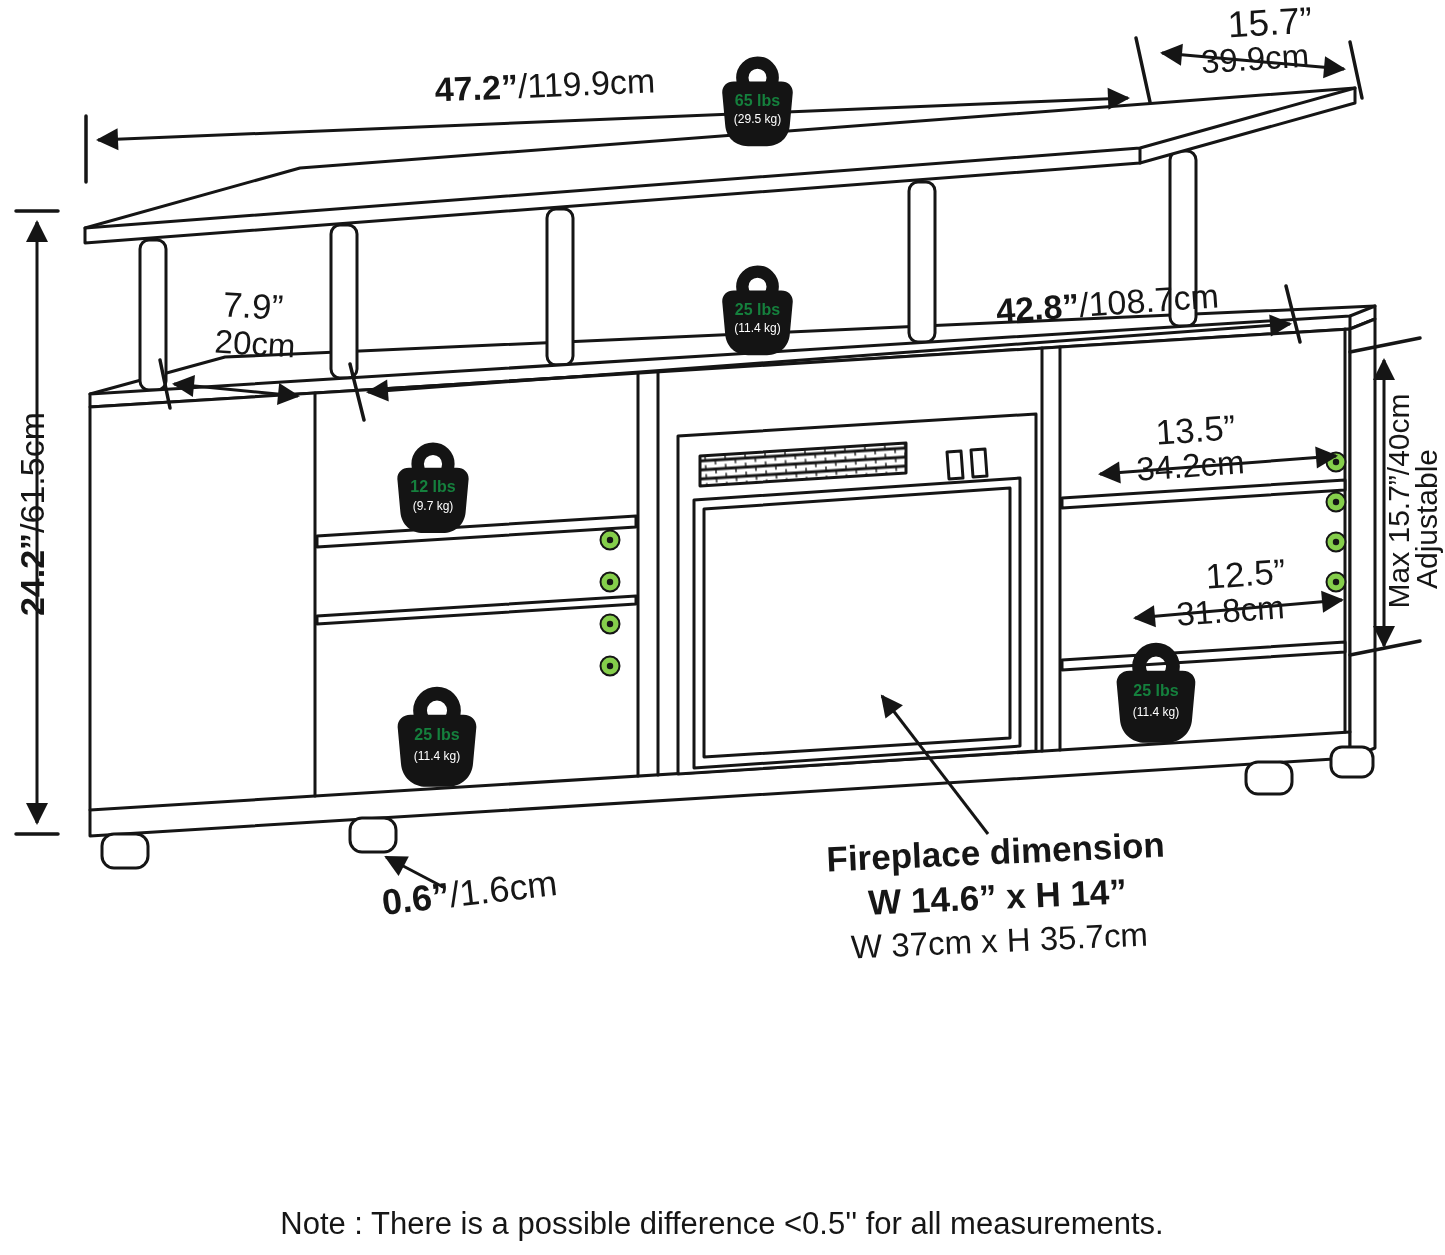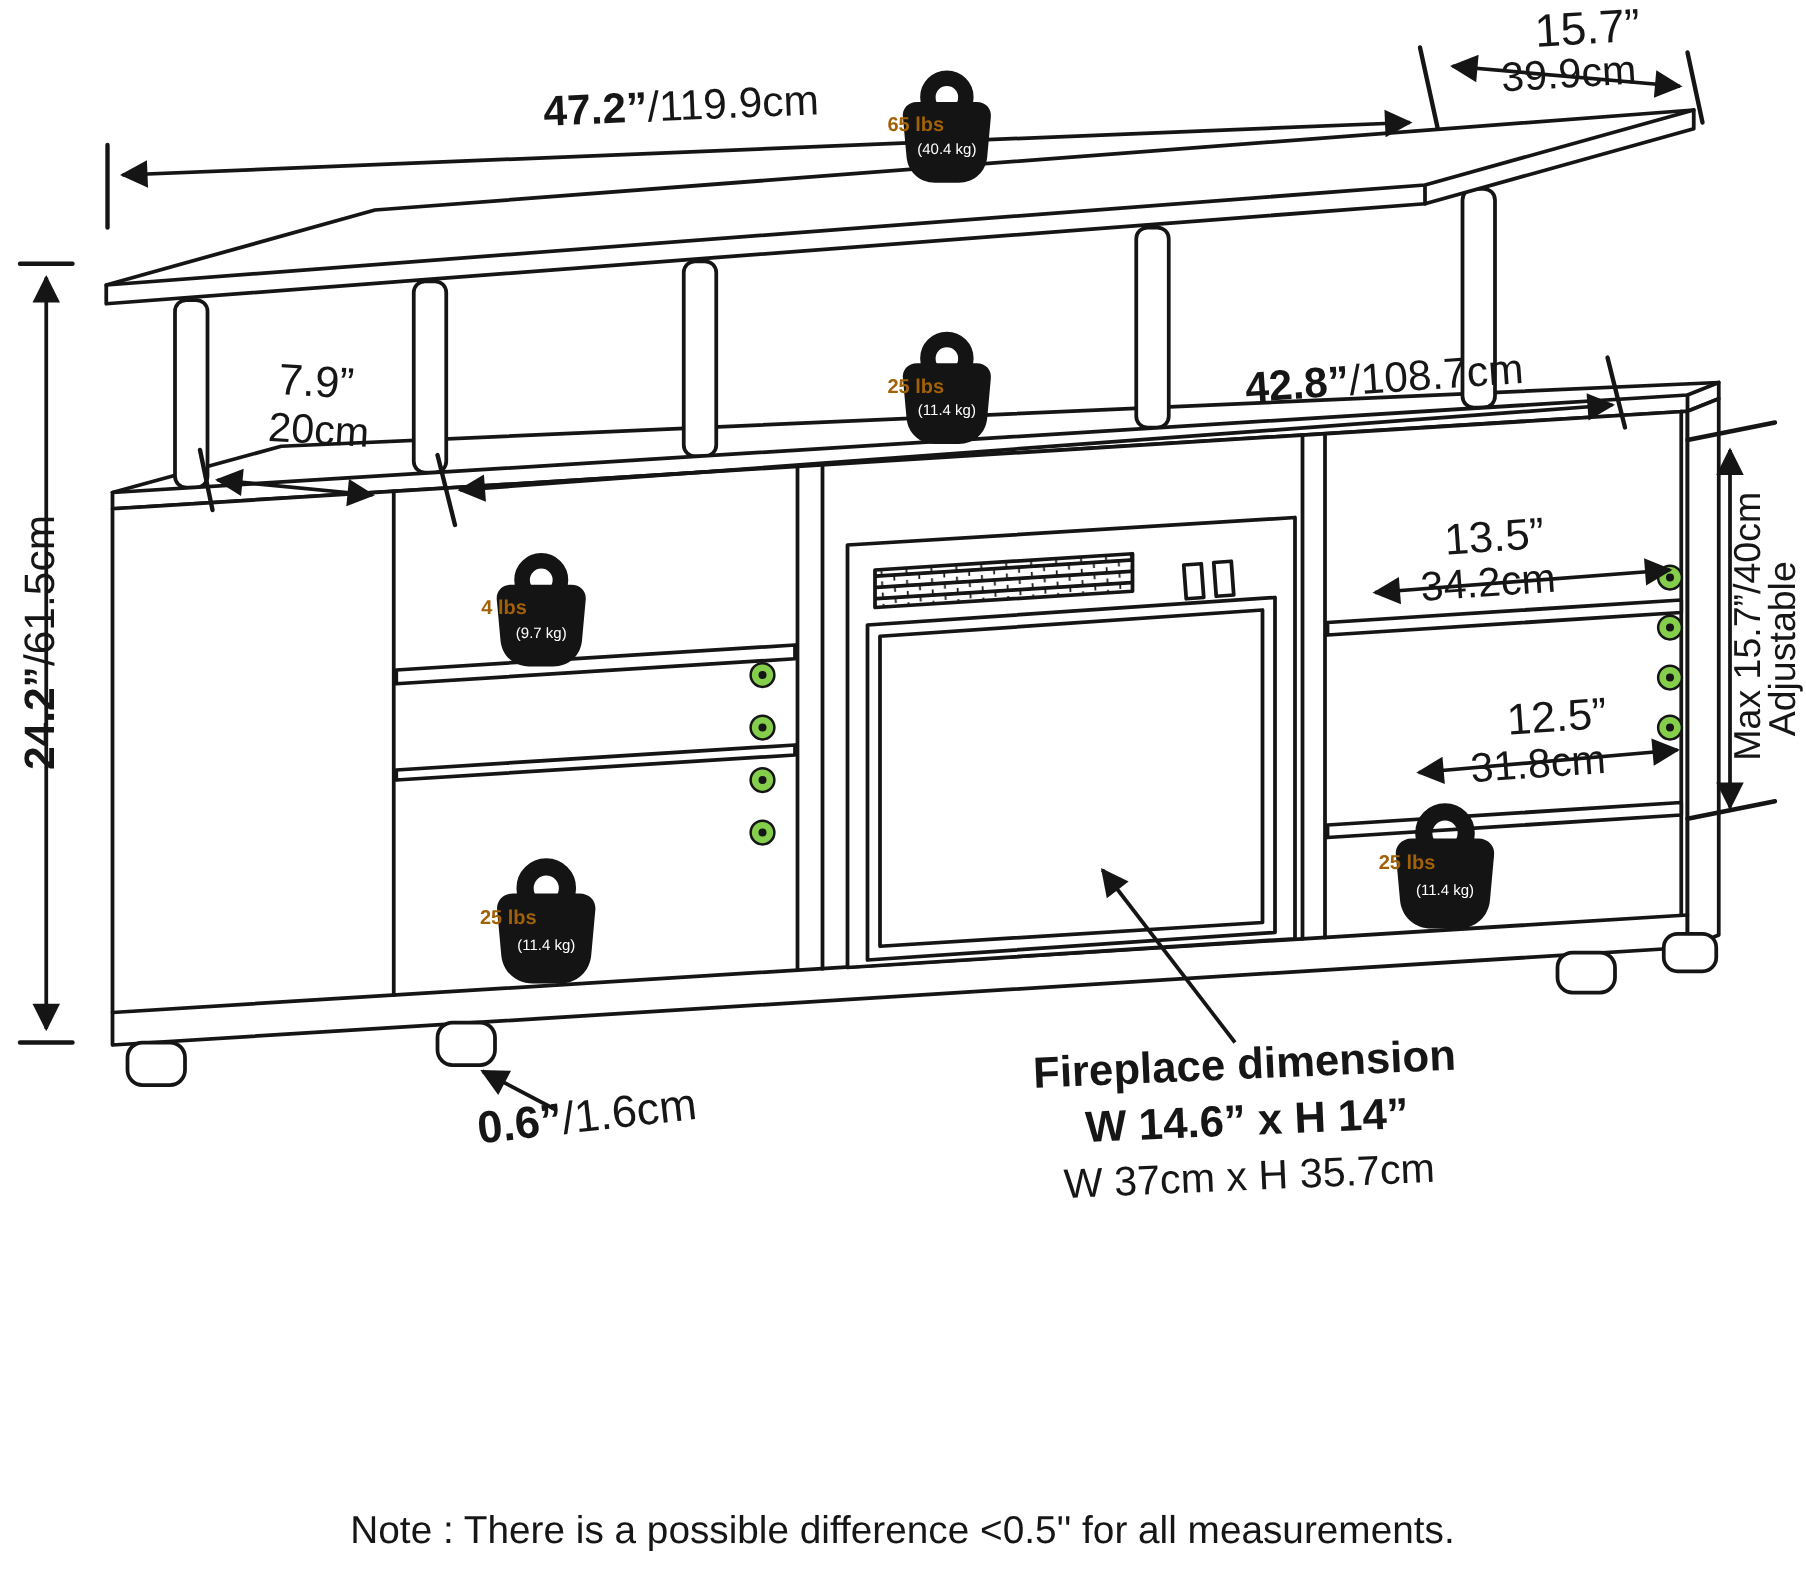--- a/index.html
+++ b/index.html
@@ -5,21 +5,21 @@
   html,body{margin:0;padding:0;background:#fff;overflow:hidden;}
   .stage{position:relative;width:1445px;height:1255px;background:#fff;overflow:hidden;
          font-family:"Liberation Sans",sans-serif;color:#161616;}
   .art{position:absolute;left:0;top:0;}
   .lbl{position:absolute;text-align:center;white-space:nowrap;color:#161616;line-height:1.05;}
   .lbl .in{font-weight:700;}
   .lbl .cm{font-weight:400;}
   .vert{transform:rotate(-90deg);}
   .kb{position:absolute;}
   .kb svg{position:absolute;left:0;top:0;width:100%;height:100%;}
-  .kb-l1{position:absolute;left:0;right:0;top:41%;color:#a16207;
+  .kb-l1{position:absolute;left:0;right:0;top:41%;text-align:center;color:#15803d;
          font-weight:700;font-size:16px;line-height:1;}
   .kb-l2{position:absolute;left:0;right:0;top:62%;text-align:center;color:#fff;
          font-size:12px;line-height:1;}
   .fpblk{line-height:1.28;}
   .fpblk .b{font-weight:700;}
 </style>
 </head>
 <body>
 
 <div class="stage">
@@ -187,38 +187,38 @@
     <div class="b" style="font-size:35px;">W 14.6” x H 14”</div>
     <div style="font-size:33px;">W 37cm x H 35.7cm</div>
   </div>
 
   <div class="kb" style="left:710px;top:54px;width:95px;height:95px;">
     <svg viewBox="0 0 100 100">
       <circle cx="50" cy="25" r="16" fill="none" stroke="#141414" stroke-width="13"></circle>
       <path d="M25,29 L75,29 C83,29 88,35 87,42 L84,75 C83,88 73,97 60,97 L40,97 C27,97 17,88 16,75 L13,42 C12,35 17,29 25,29 Z" fill="#141414"></path>
     </svg>
     <span class="kb-l1">65 lbs</span>
-    <span class="kb-l2">(40.4 kg)</span>
+    <span class="kb-l2">(29.5 kg)</span>
   </div>
 
   <div class="kb" style="left:710px;top:263px;width:95px;height:95px;">
     <svg viewBox="0 0 100 100">
       <circle cx="50" cy="25" r="16" fill="none" stroke="#141414" stroke-width="13"></circle>
       <path d="M25,29 L75,29 C83,29 88,35 87,42 L84,75 C83,88 73,97 60,97 L40,97 C27,97 17,88 16,75 L13,42 C12,35 17,29 25,29 Z" fill="#141414"></path>
     </svg>
     <span class="kb-l1">25 lbs</span>
     <span class="kb-l2">(11.4 kg)</span>
   </div>
 
   <div class="kb" style="left:385px;top:440px;width:96px;height:96px;">
     <svg viewBox="0 0 100 100">
       <circle cx="50" cy="25" r="16" fill="none" stroke="#141414" stroke-width="13"></circle>
       <path d="M25,29 L75,29 C83,29 88,35 87,42 L84,75 C83,88 73,97 60,97 L40,97 C27,97 17,88 16,75 L13,42 C12,35 17,29 25,29 Z" fill="#141414"></path>
     </svg>
-    <span class="kb-l1">4 lbs</span>
+    <span class="kb-l1">12 lbs</span>
     <span class="kb-l2">(9.7 kg)</span>
   </div>
 
   <div class="kb" style="left:384px;top:684px;width:106px;height:106px;">
     <svg viewBox="0 0 100 100">
       <circle cx="50" cy="25" r="16" fill="none" stroke="#141414" stroke-width="13"></circle>
       <path d="M25,29 L75,29 C83,29 88,35 87,42 L84,75 C83,88 73,97 60,97 L40,97 C27,97 17,88 16,75 L13,42 C12,35 17,29 25,29 Z" fill="#141414"></path>
     </svg>
     <span class="kb-l1">25 lbs</span>
     <span class="kb-l2">(11.4 kg)</span>

